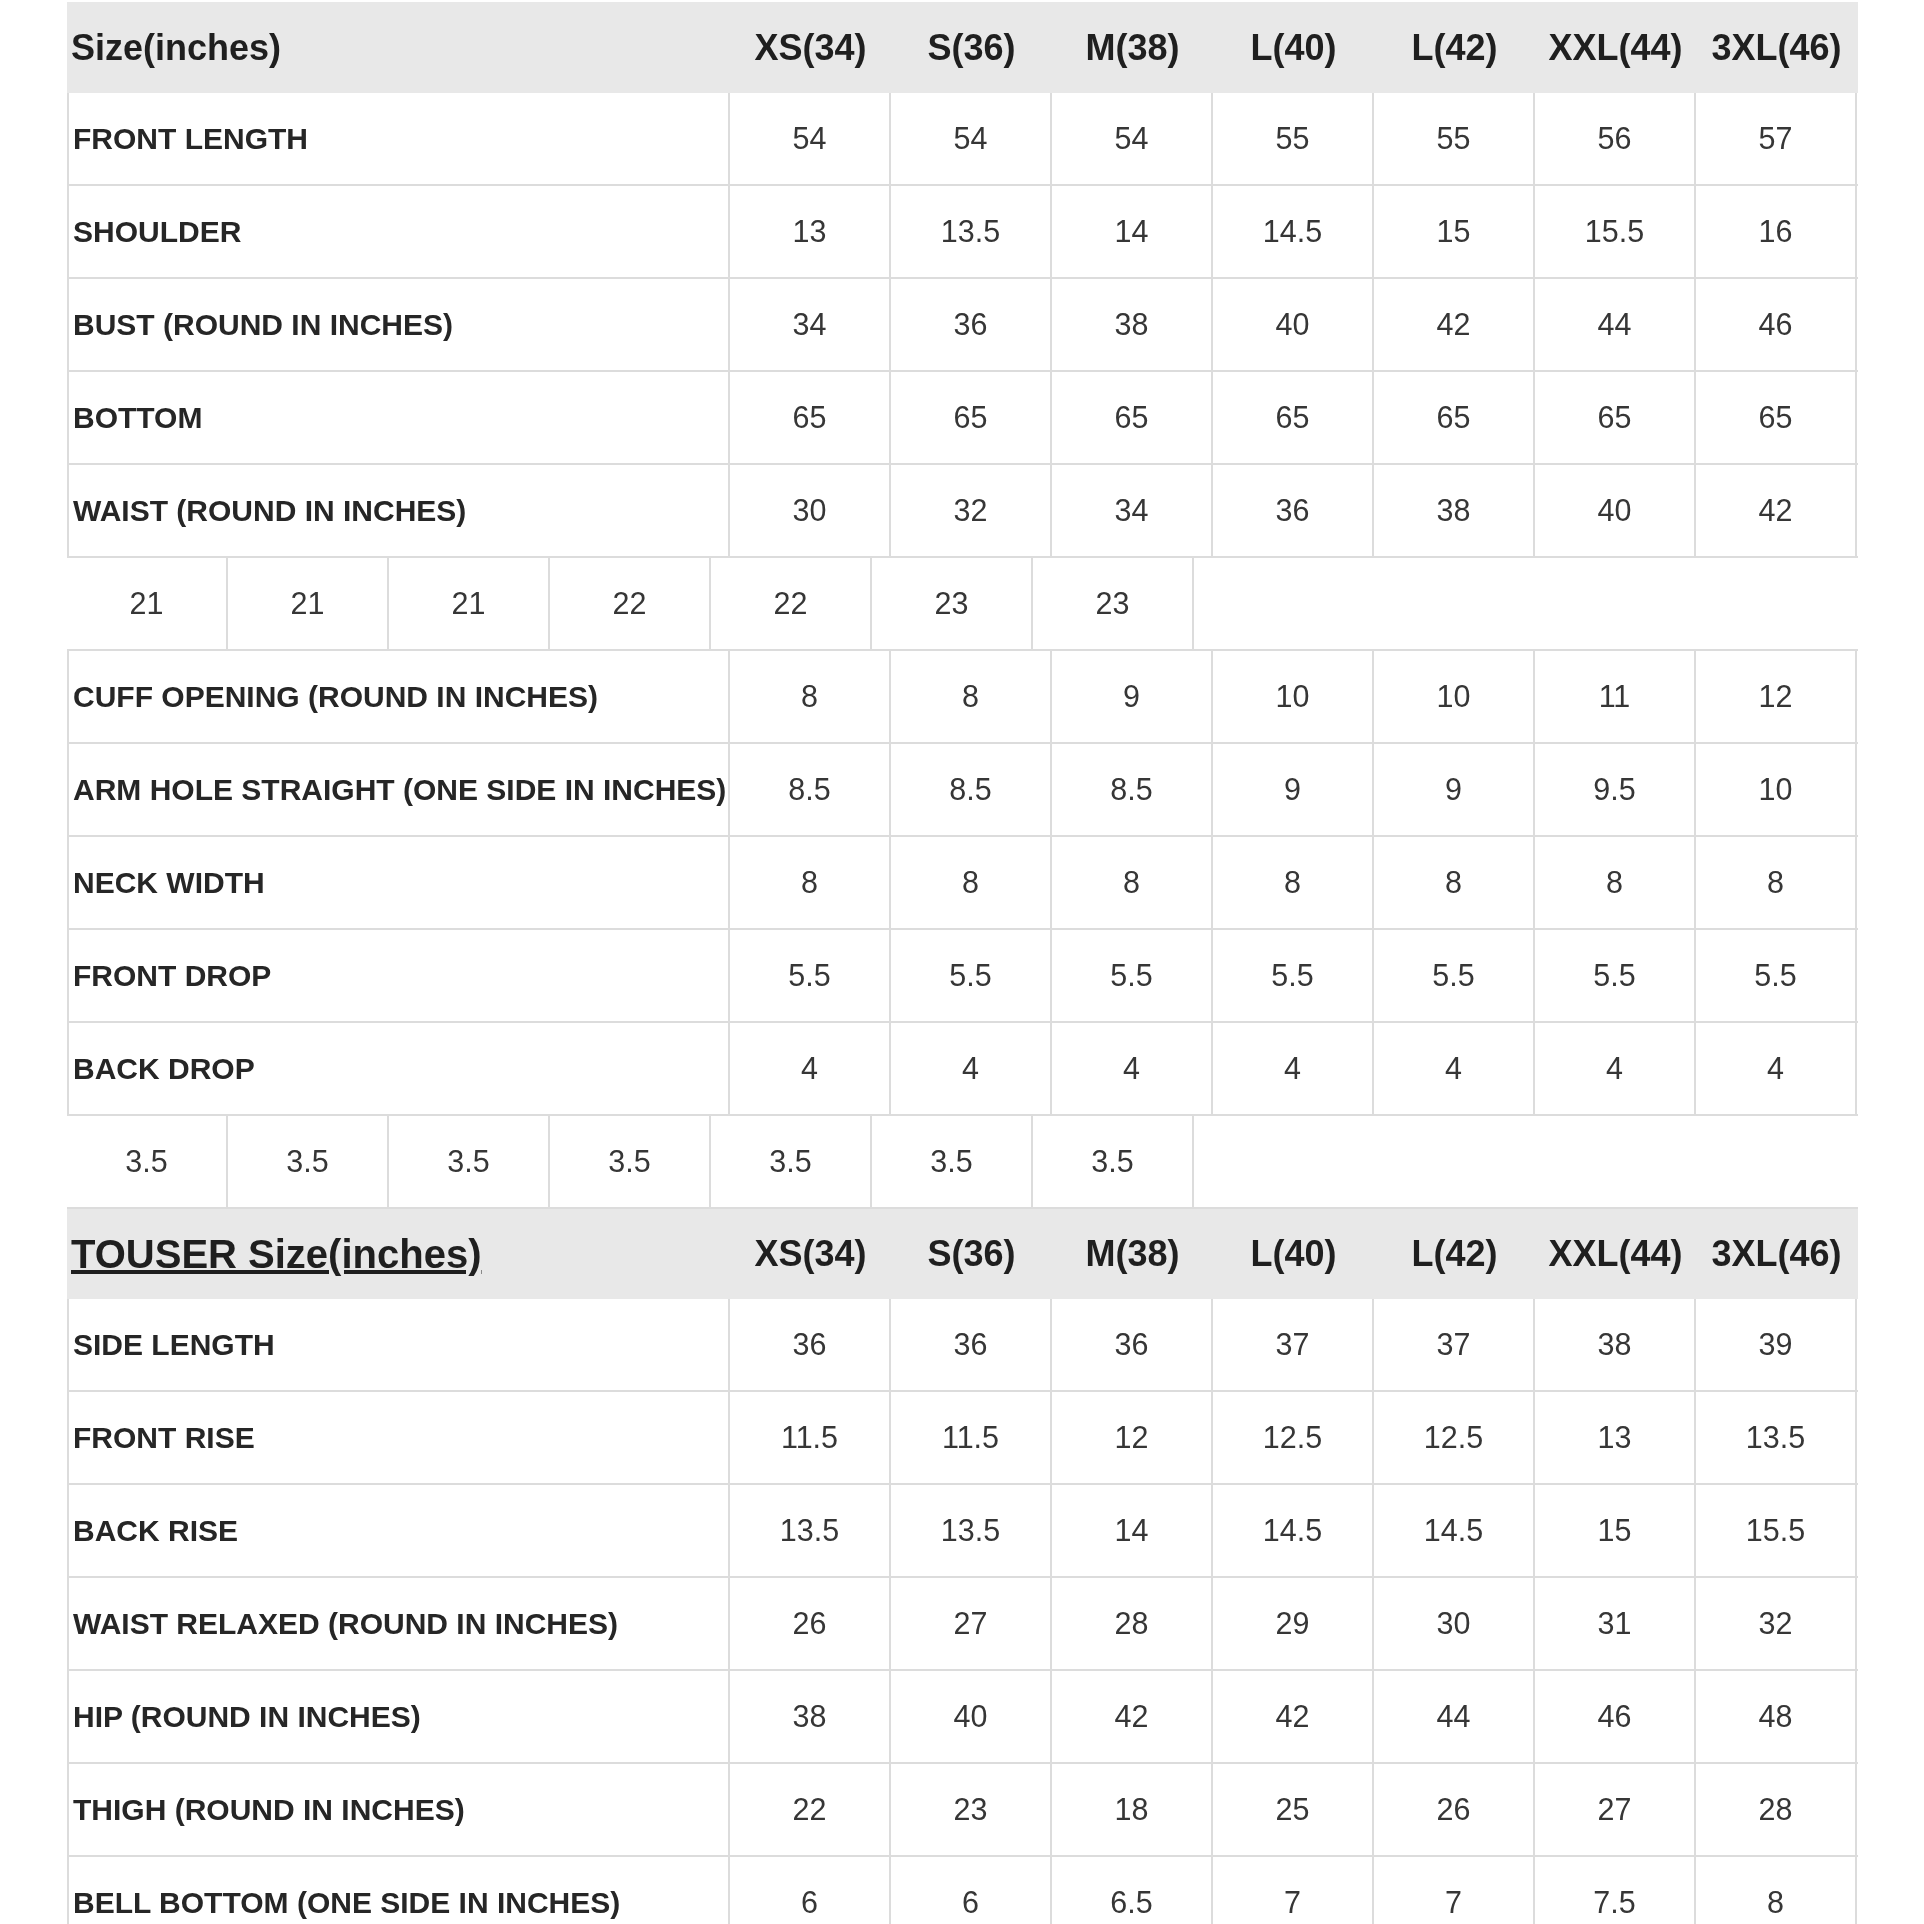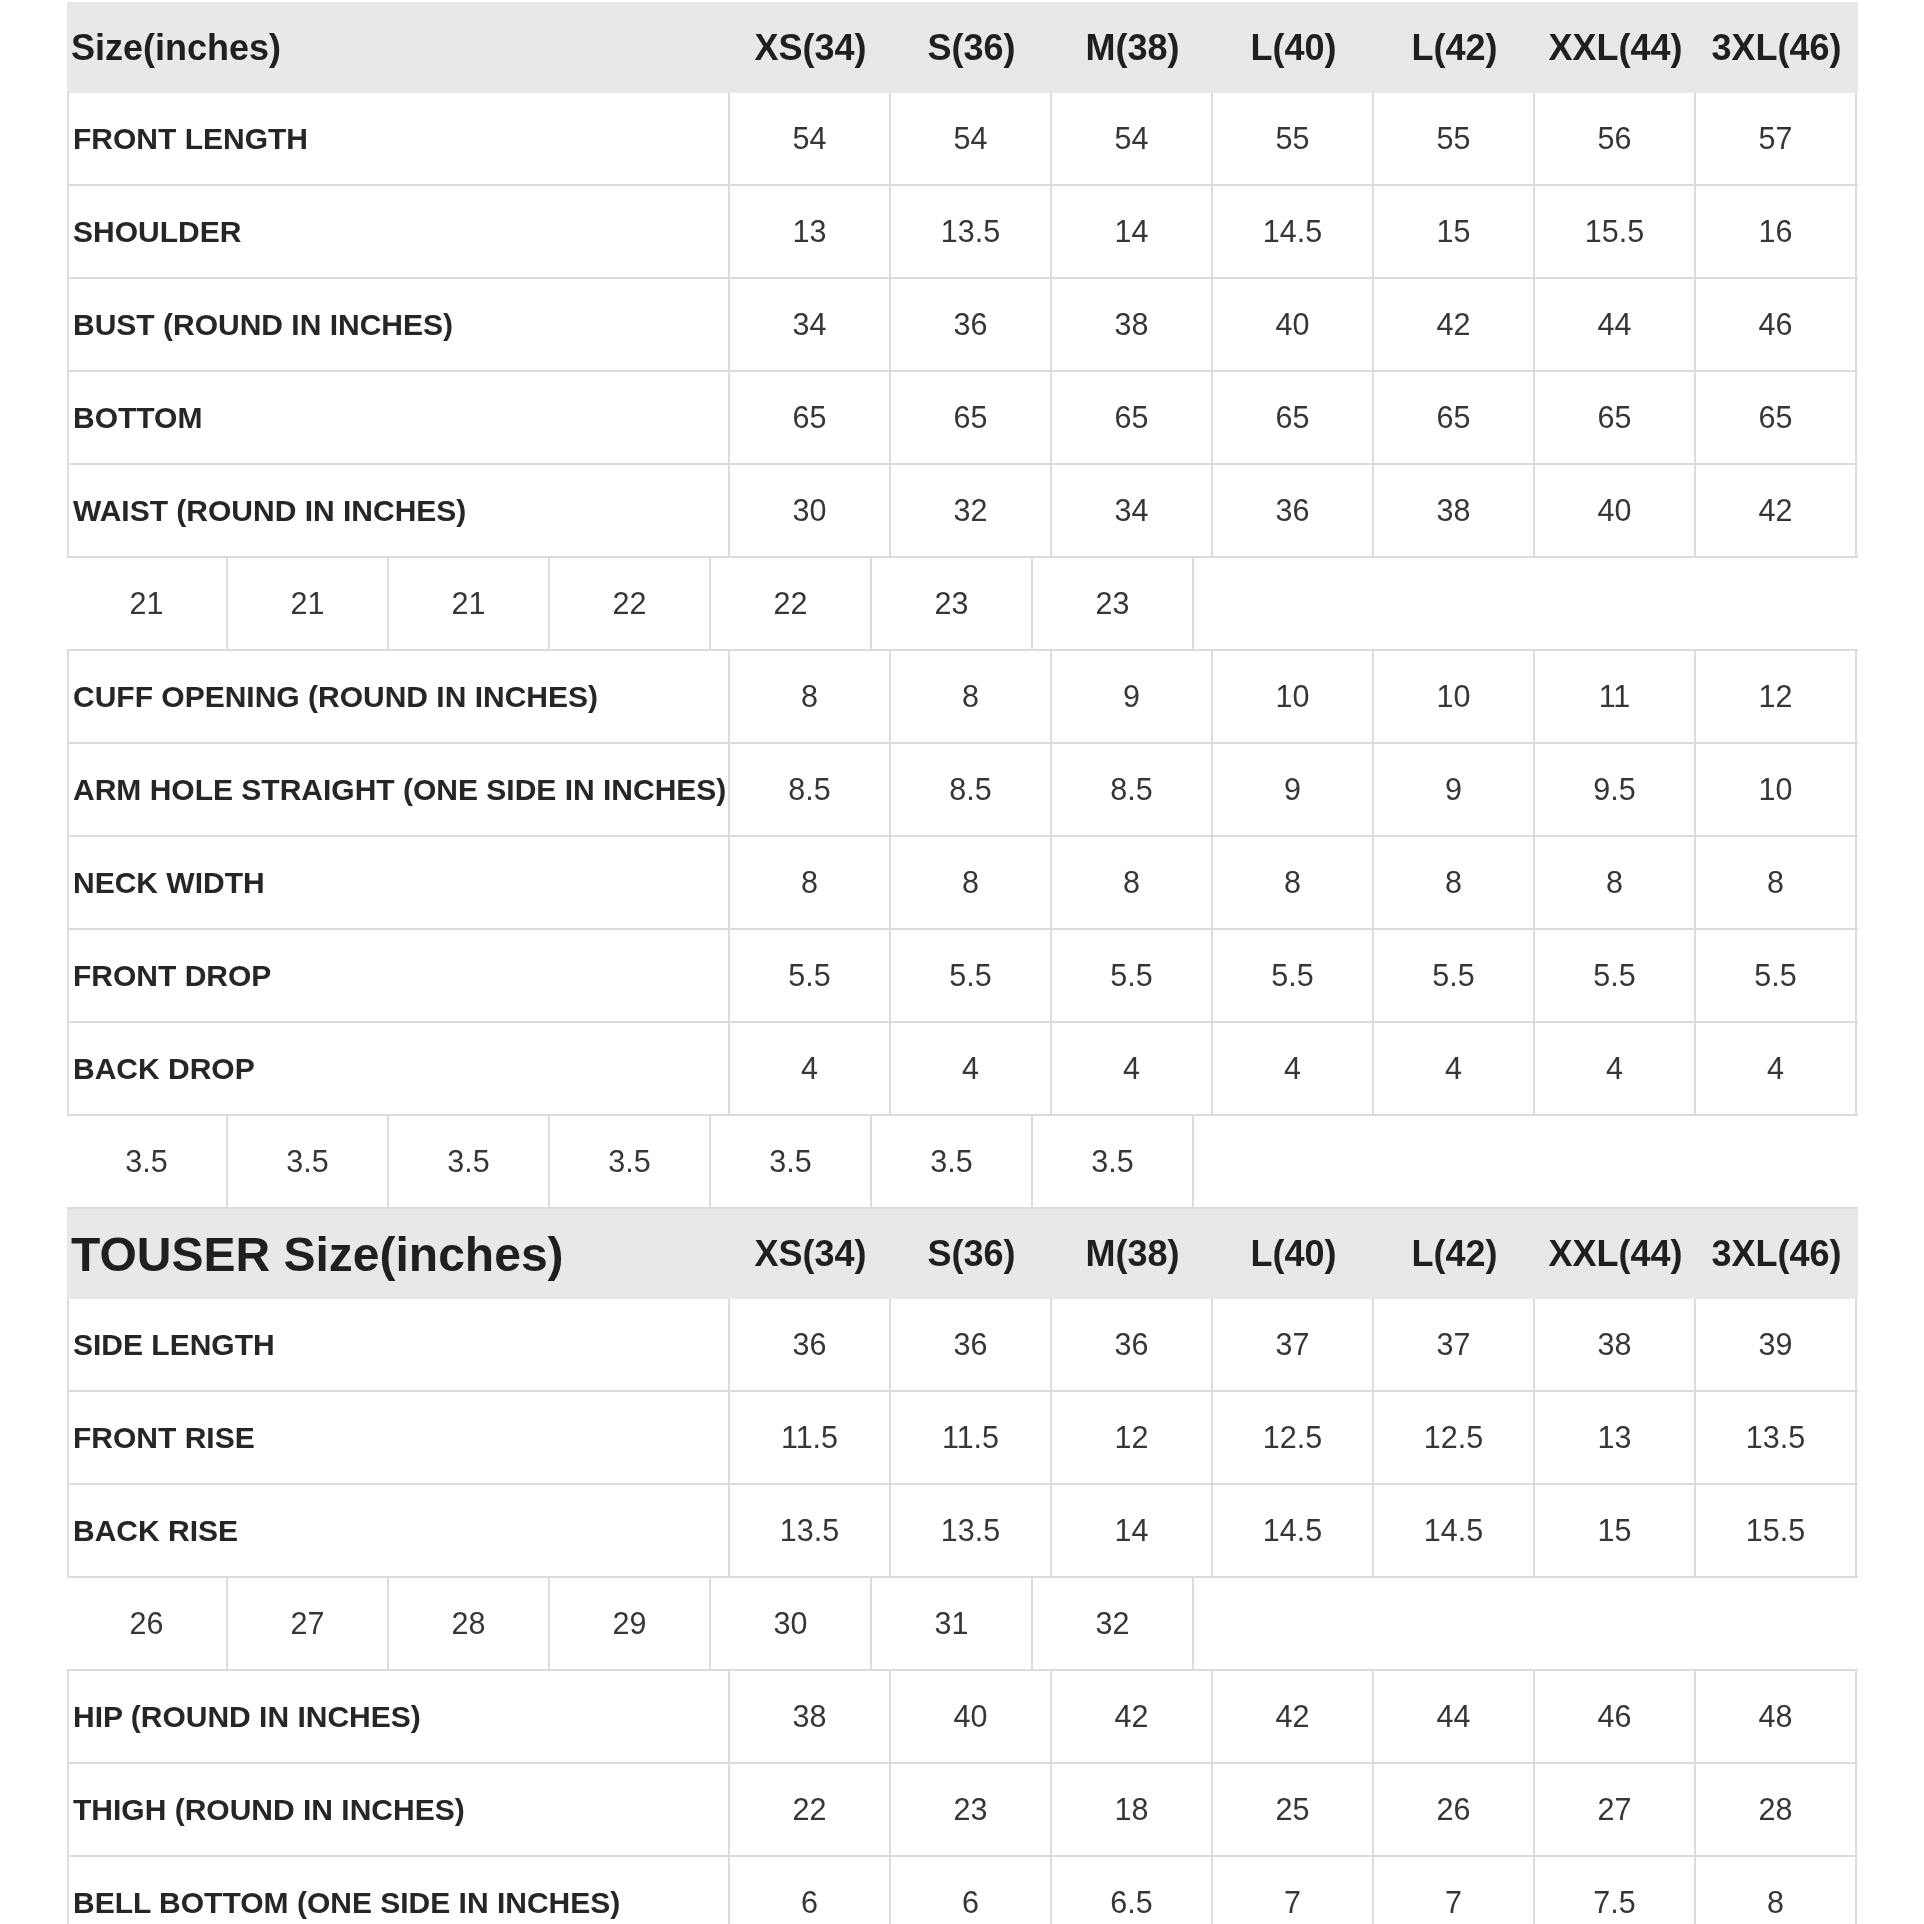--- a/index.html
+++ b/index.html
@@ -27,21 +27,21 @@
   }
   .label-col{width:663px;justify-content:flex-start;padding-left:4px;}
   .val-col{width:161px;justify-content:center;}
   .header-row{
     height:91px;background:var(--header-bg);
   }
   .header-row .cell{font-weight:bold;color:var(--heading-text);}
   .header-row .label-col{font-size:36px;}
   .header-row .val-col{font-size:36px;}
   .header-row.second{height:90px;}
-  .header-row.second .label-col{font-size:48px;}
+  .header-row.second .label-col{font-size:40px;text-decoration:underline;}
   .data-row{
     height:91px;background:var(--row-bg);
     border-bottom:2.4px solid var(--border-color);
   }
   .data-row .cell{border-right:2.4px solid var(--border-color);height:100%;}
   .data-row .label-col{
     border-left:2.4px solid var(--border-color);
     font-weight:bold;font-size:30px;color:var(--label-text);
   }
   .data-row .val-col{font-size:30.5px;color:var(--value-text);}
@@ -212,20 +212,21 @@
       <div class="cell label-col">BACK RISE</div>
       <div class="cell val-col">13.5</div>
       <div class="cell val-col">13.5</div>
       <div class="cell val-col">14</div>
       <div class="cell val-col">14.5</div>
       <div class="cell val-col">14.5</div>
       <div class="cell val-col">15</div>
       <div class="cell val-col">15.5</div>
     </div>
     <div class="row data-row">
+      <div class="cell label-col">WAIST RELAXED (ROUND IN INCHES)</div>
       <div class="cell val-col">26</div>
       <div class="cell val-col">27</div>
       <div class="cell val-col">28</div>
       <div class="cell val-col">29</div>
       <div class="cell val-col">30</div>
       <div class="cell val-col">31</div>
       <div class="cell val-col">32</div>
     </div>
     <div class="row data-row">
       <div class="cell label-col">HIP (ROUND IN INCHES)</div>

